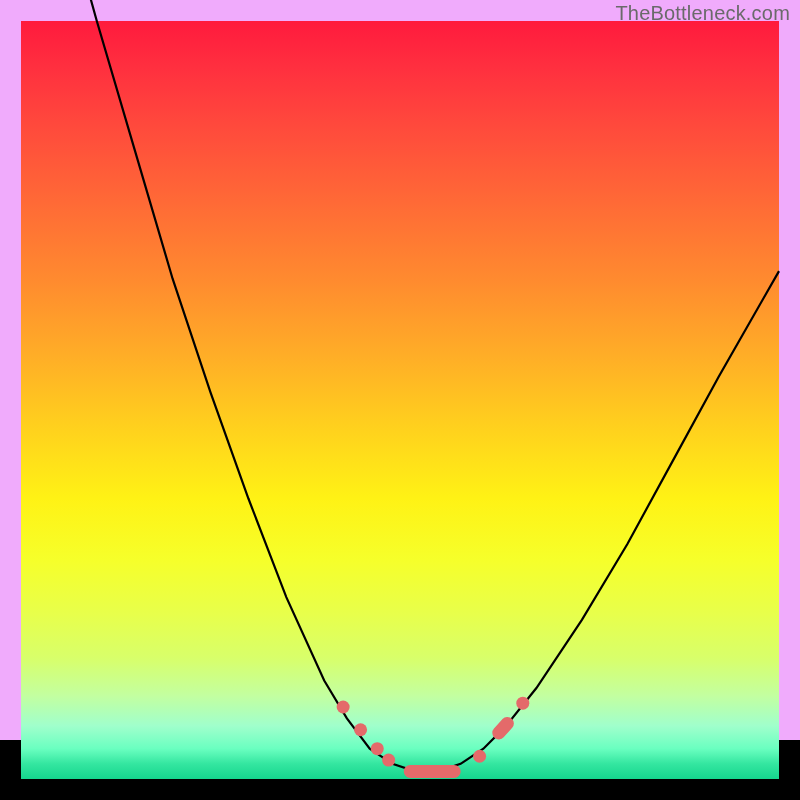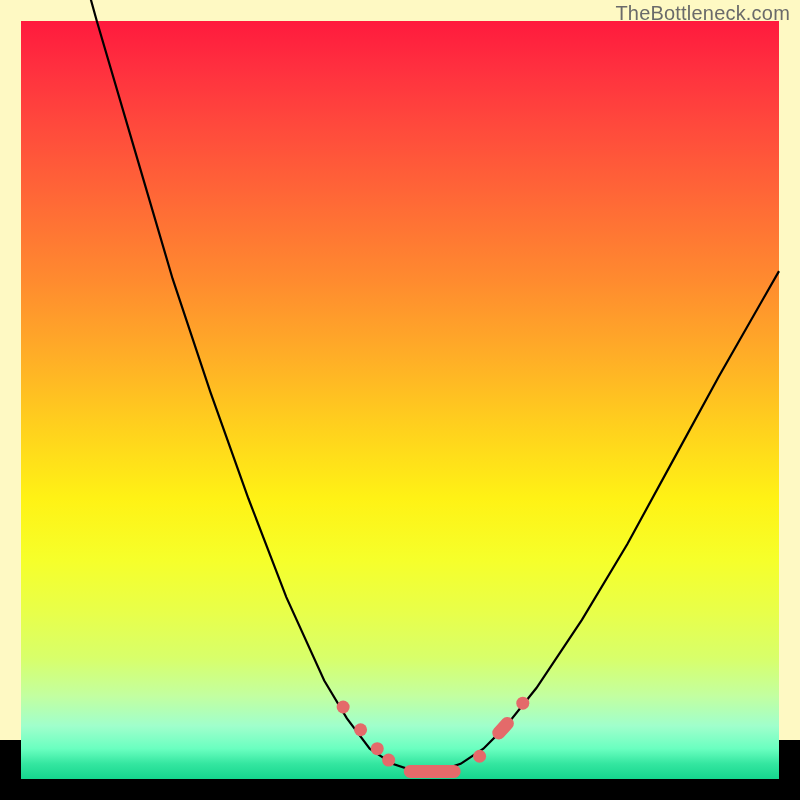--- a/index.html
+++ b/index.html
@@ -8,21 +8,21 @@
     width: 800px;
     height: 800px;
     overflow: hidden;
     background: #000;
     font-family: Arial, Helvetica, sans-serif;
   }
   .frame {
     position: relative;
     width: 800px;
     height: 740px;
-    background: #fef9c3;
+    background: #f0abfc;
   }
   .plot {
     position: absolute;
     left: 21px;
     top: 21px;
     width: 758px;
     height: 758px;
     
     background: linear-gradient(
       to bottom,

